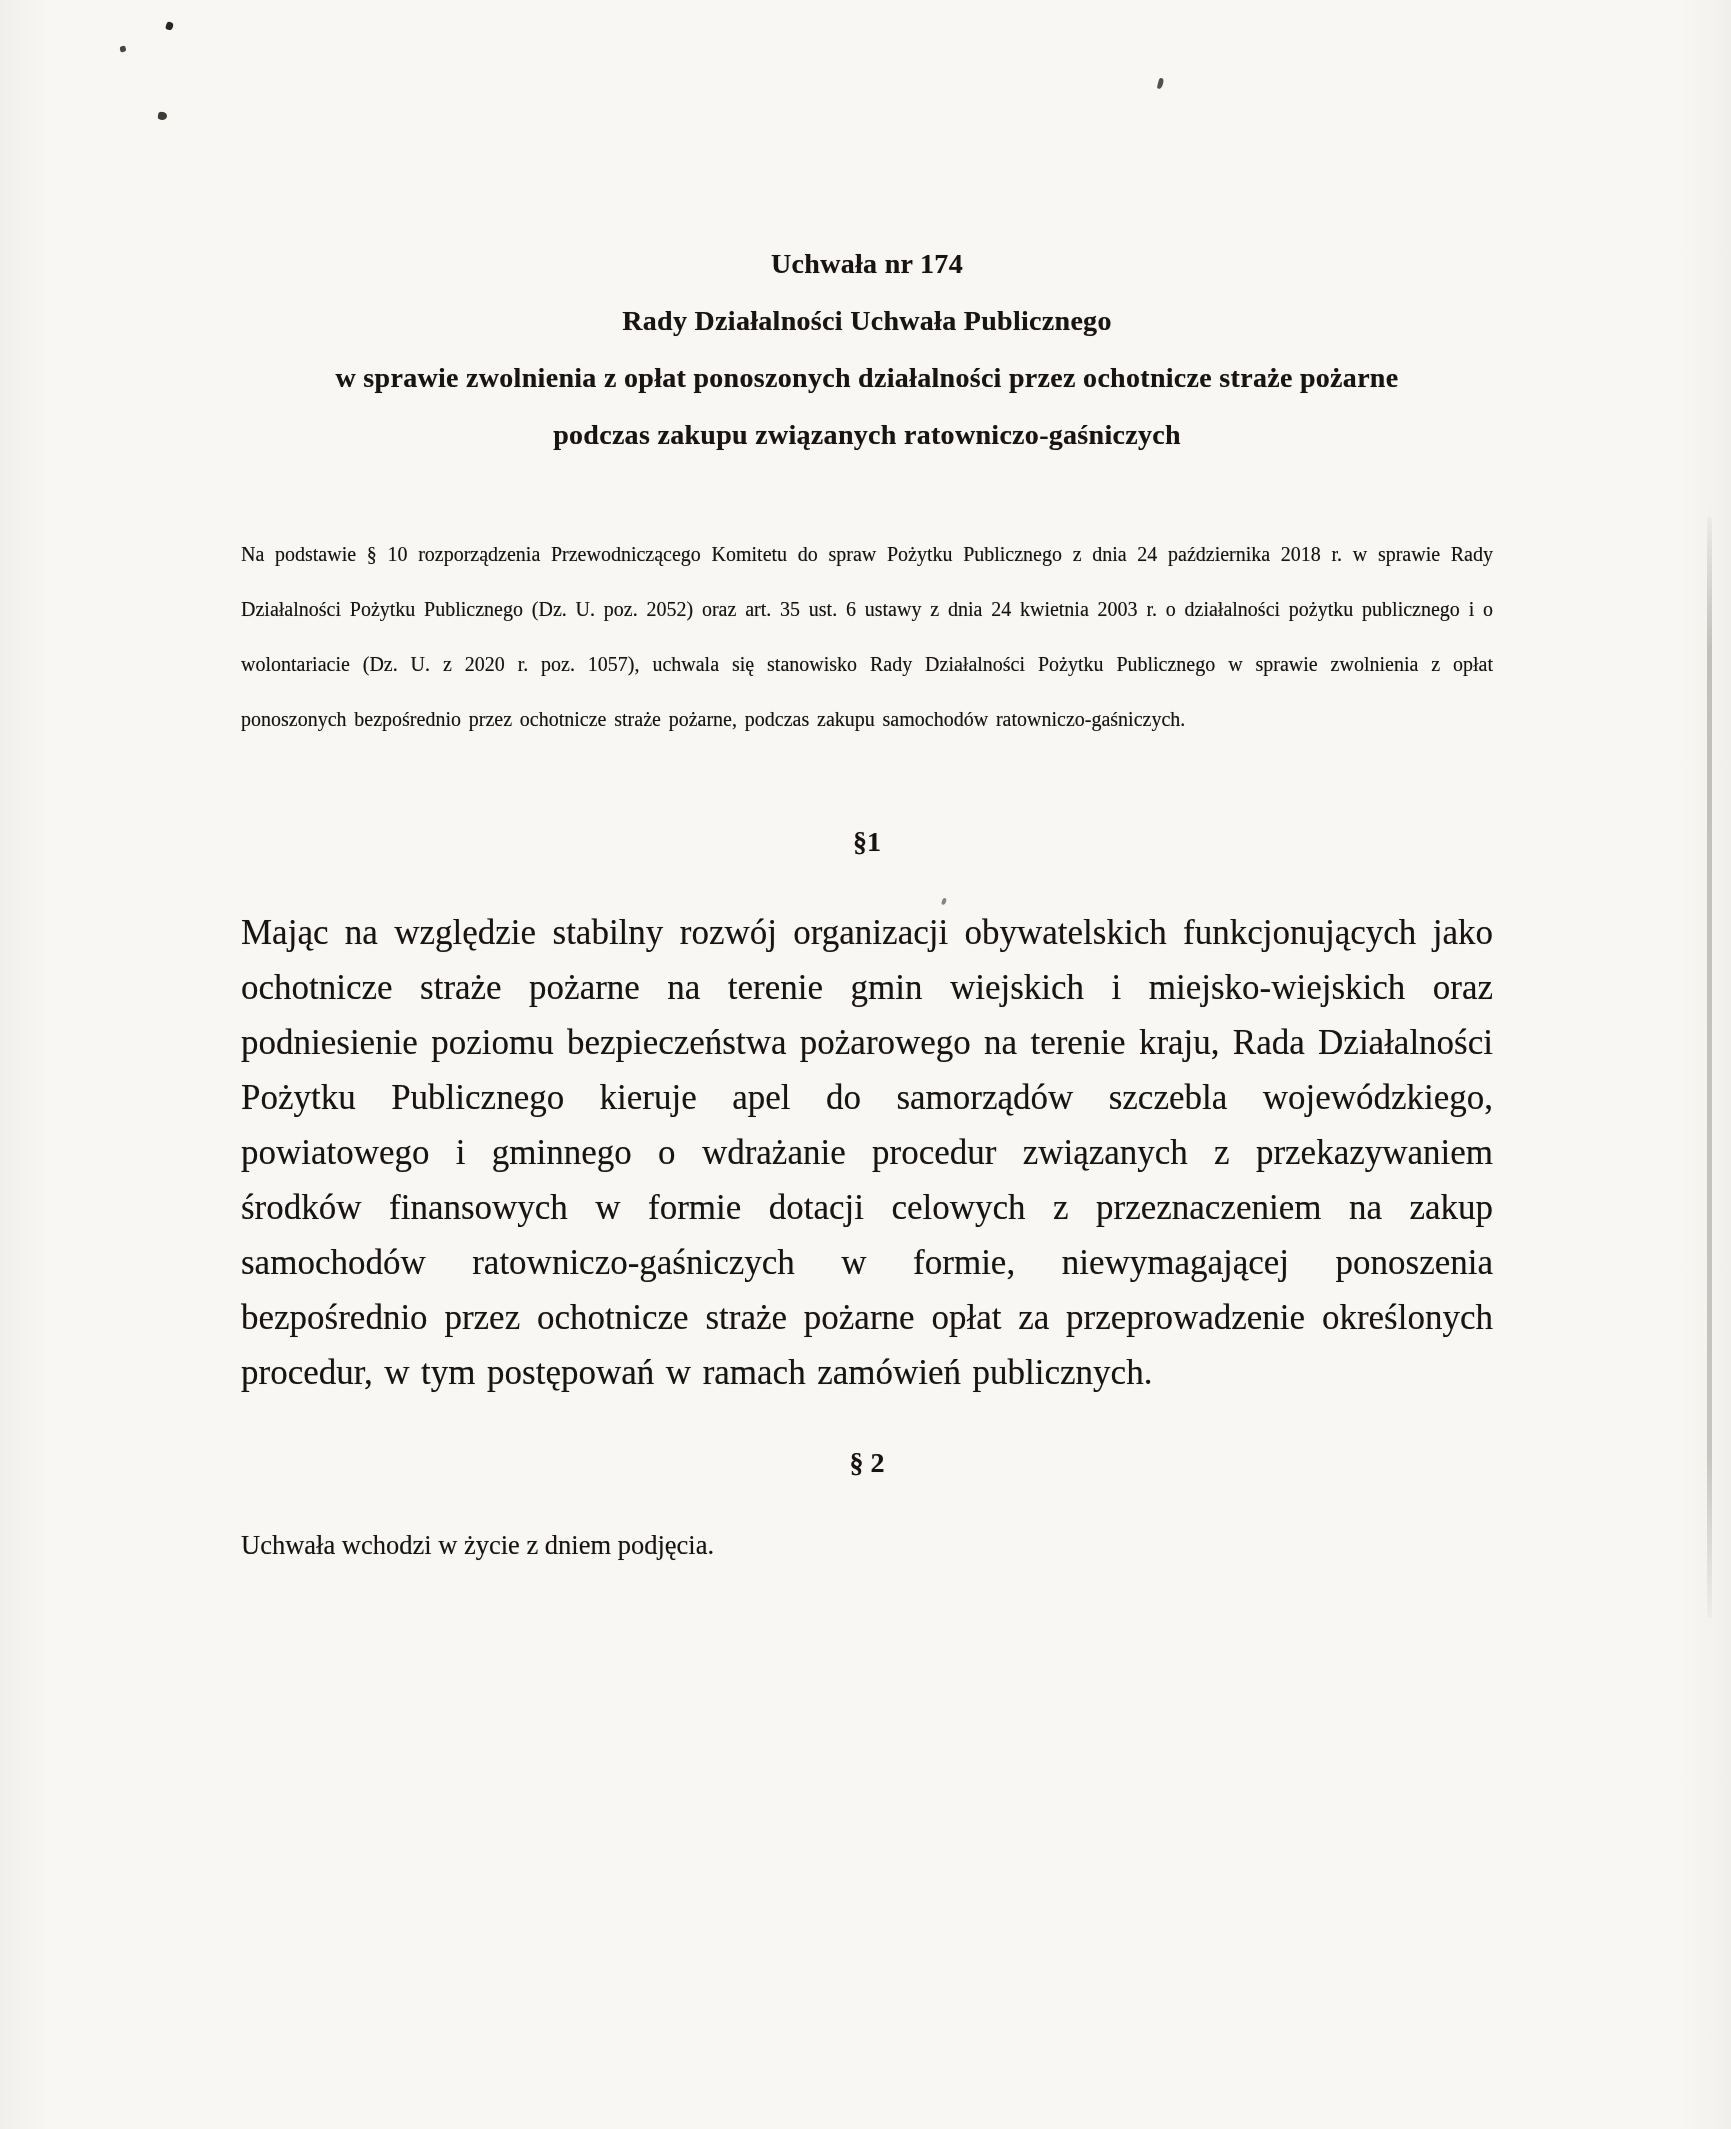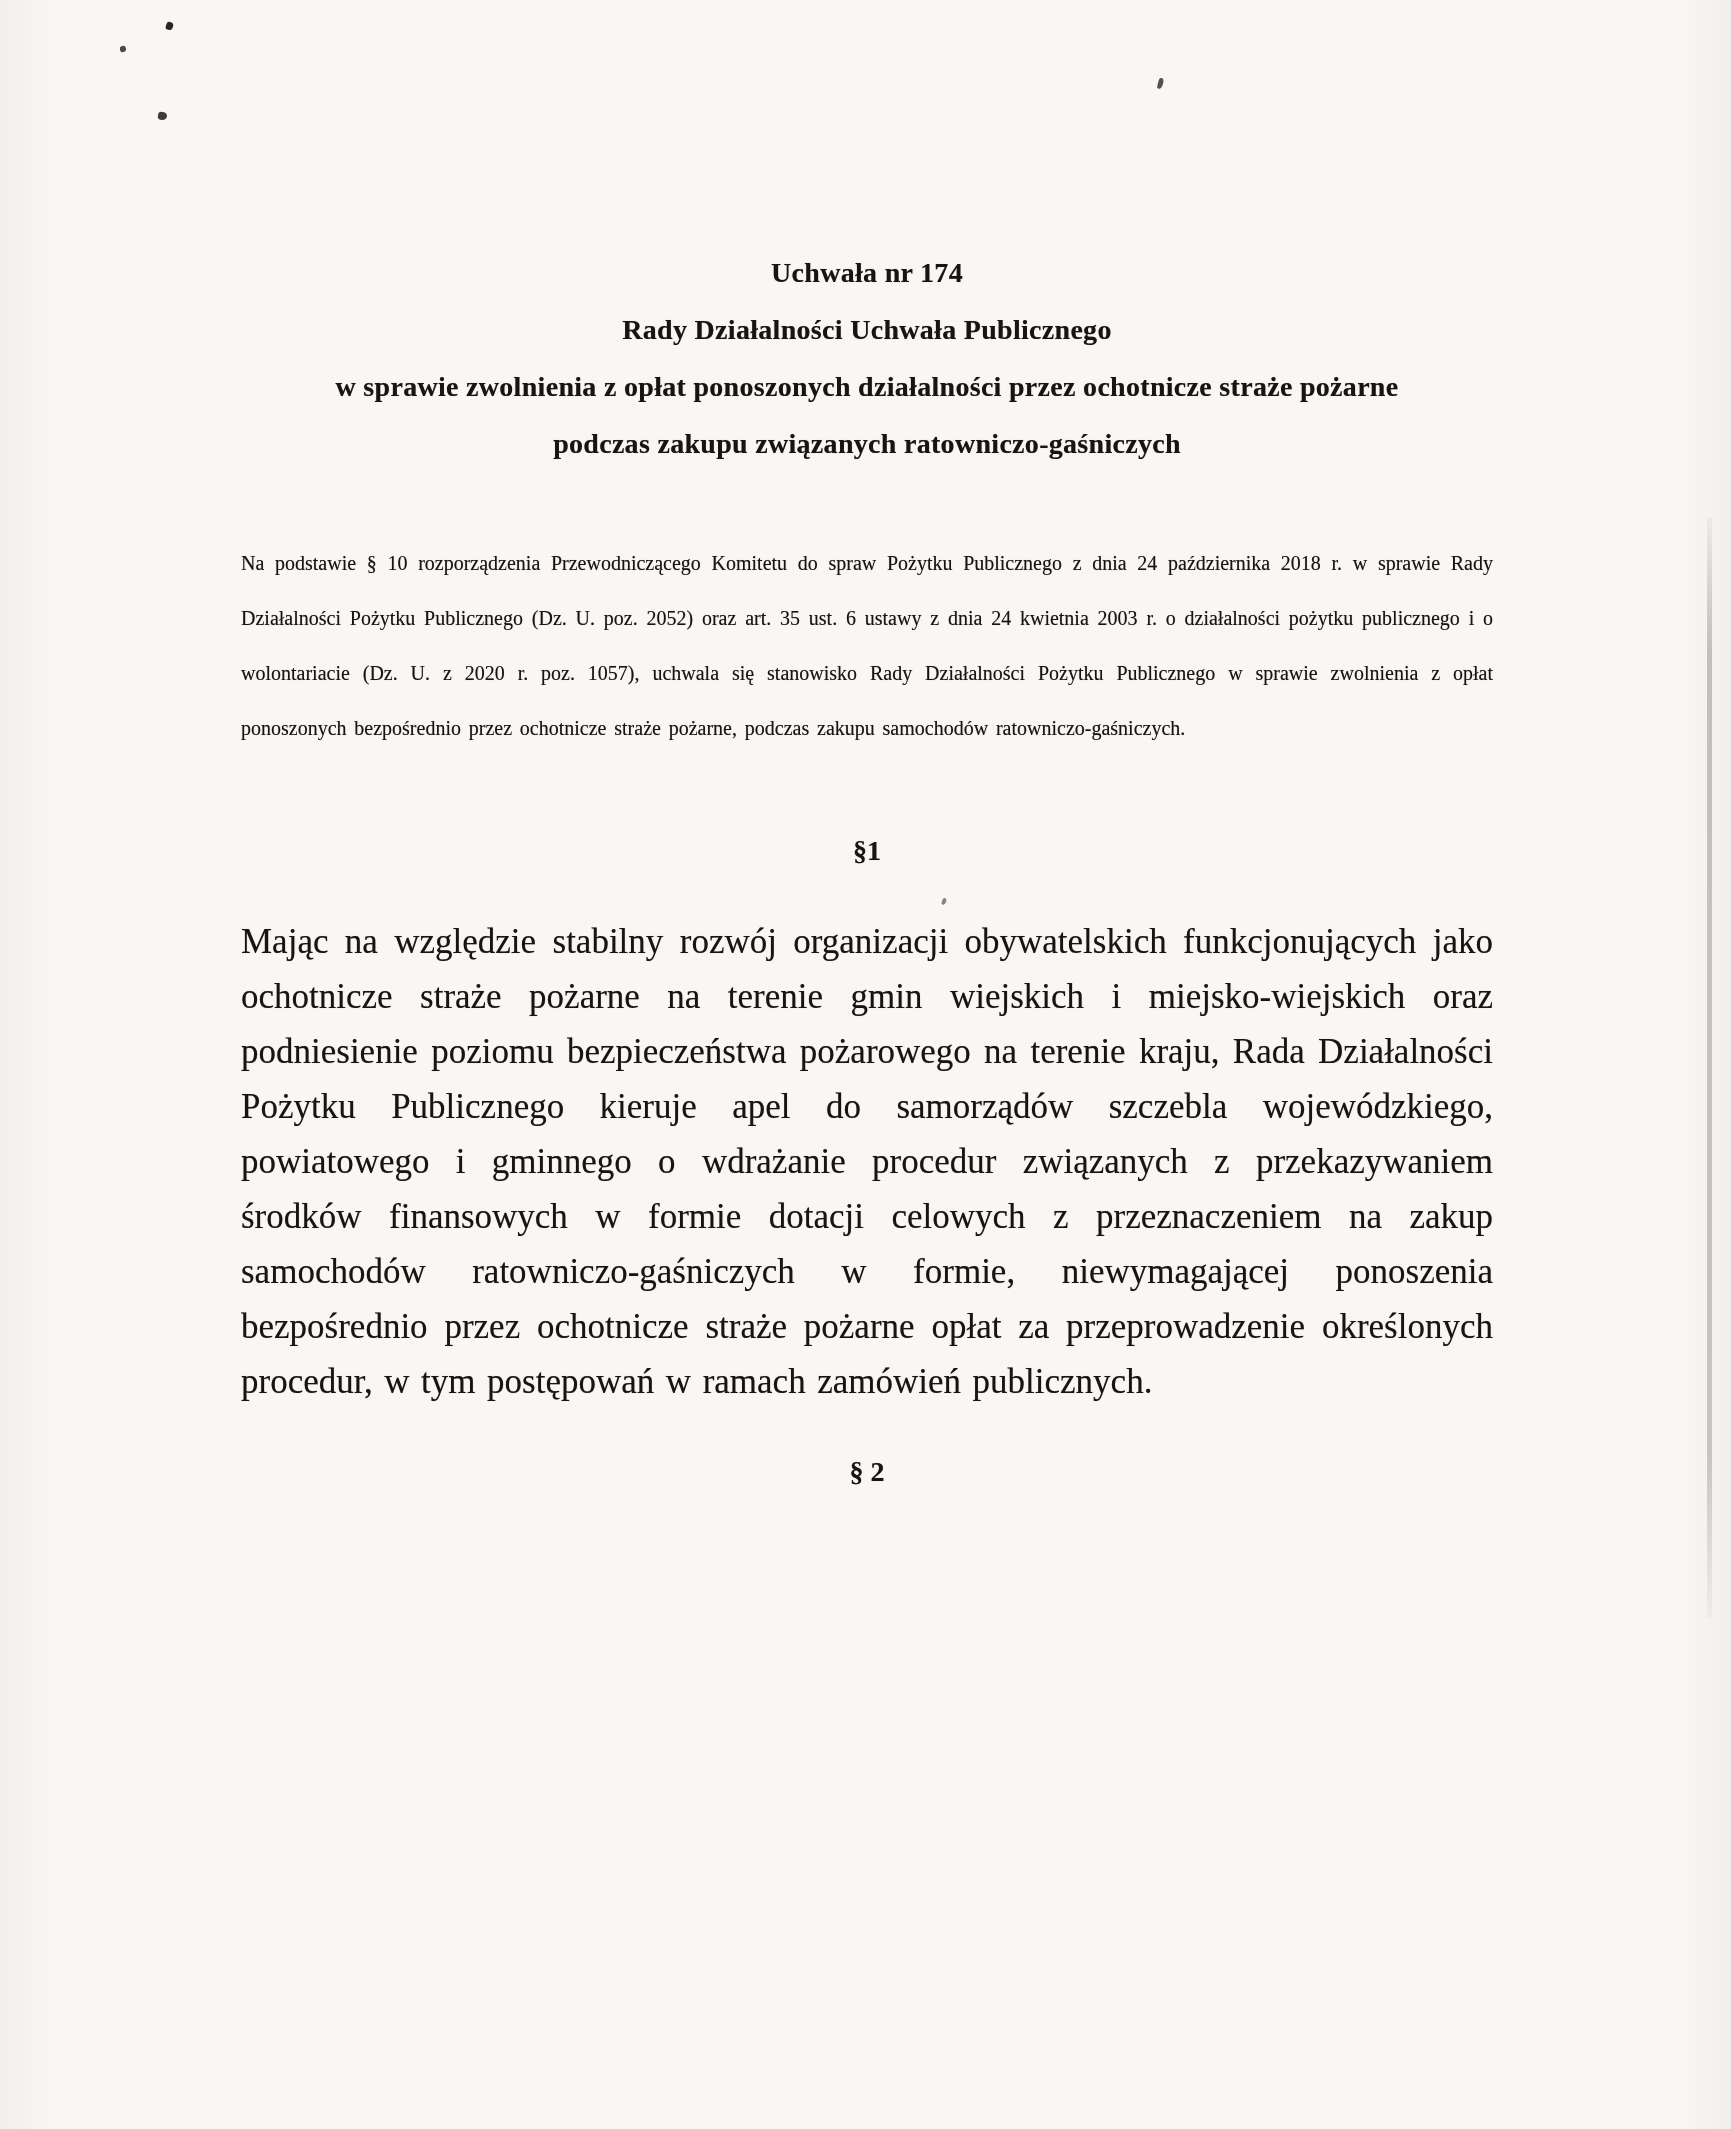--- a/index.html
+++ b/index.html
@@ -18,21 +18,21 @@
   .scan-page {
     position: absolute;
     inset: 0;
     background:
       linear-gradient(90deg, rgba(235,233,229,0.55) 0%, rgba(247,246,243,0) 3%, rgba(247,246,243,0) 97%, rgba(236,234,230,0.6) 100%),
       #f8f7f4;
   }
   .content {
     position: absolute;
     left: 241px;
-    top: 244px;
+    top: 235px;
     width: 1252px;
     text-shadow: 0 0 0.7px rgba(25,20,15,0.45);
   }
   .title-block {
     text-align: center;
     font-weight: bold;
     font-size: 28px;
     line-height: 57px;
     letter-spacing: 0.3px;
   }
@@ -113,16 +113,17 @@
     </div>
 
     <p class="preamble">Na podstawie § 10 rozporządzenia Przewodniczącego Komitetu do spraw Pożytku Publicznego z dnia 24 października 2018 r. w sprawie Rady Działalności Pożytku Publicznego (Dz. U. poz. 2052) oraz art. 35 ust. 6 ustawy z dnia 24 kwietnia 2003 r. o działalności pożytku publicznego i o wolontariacie (Dz. U. z 2020 r. poz. 1057), uchwala się stanowisko Rady Działalności Pożytku Publicznego w sprawie zwolnienia z opłat ponoszonych bezpośrednio przez ochotnicze straże pożarne, podczas zakupu samochodów ratowniczo-gaśniczych.</p>
 
     <div class="section-heading s1">§1</div>
 
     <p class="body-par">Mając na względzie stabilny rozwój organizacji obywatelskich funkcjonujących jako ochotnicze straże pożarne na terenie gmin wiejskich i miejsko-wiejskich oraz podniesienie poziomu bezpieczeństwa pożarowego na terenie kraju, Rada Działalności Pożytku Publicznego kieruje apel do samorządów szczebla wojewódzkiego, powiatowego i gminnego o wdrażanie procedur związanych z przekazywaniem środków finansowych w formie dotacji celowych z przeznaczeniem na zakup samochodów ratowniczo-gaśniczych w formie, niewymagającej ponoszenia bezpośrednio przez ochotnicze straże pożarne opłat za przeprowadzenie określonych procedur, w tym postępowań w ramach zamówień publicznych.</p>
 
     <div class="section-heading s2">§ 2</div>
 
+    <p class="closing">Uchwała wchodzi w życie z dniem podjęcia.</p>
 
   </div>
 </div>
 
 
 </body></html>

